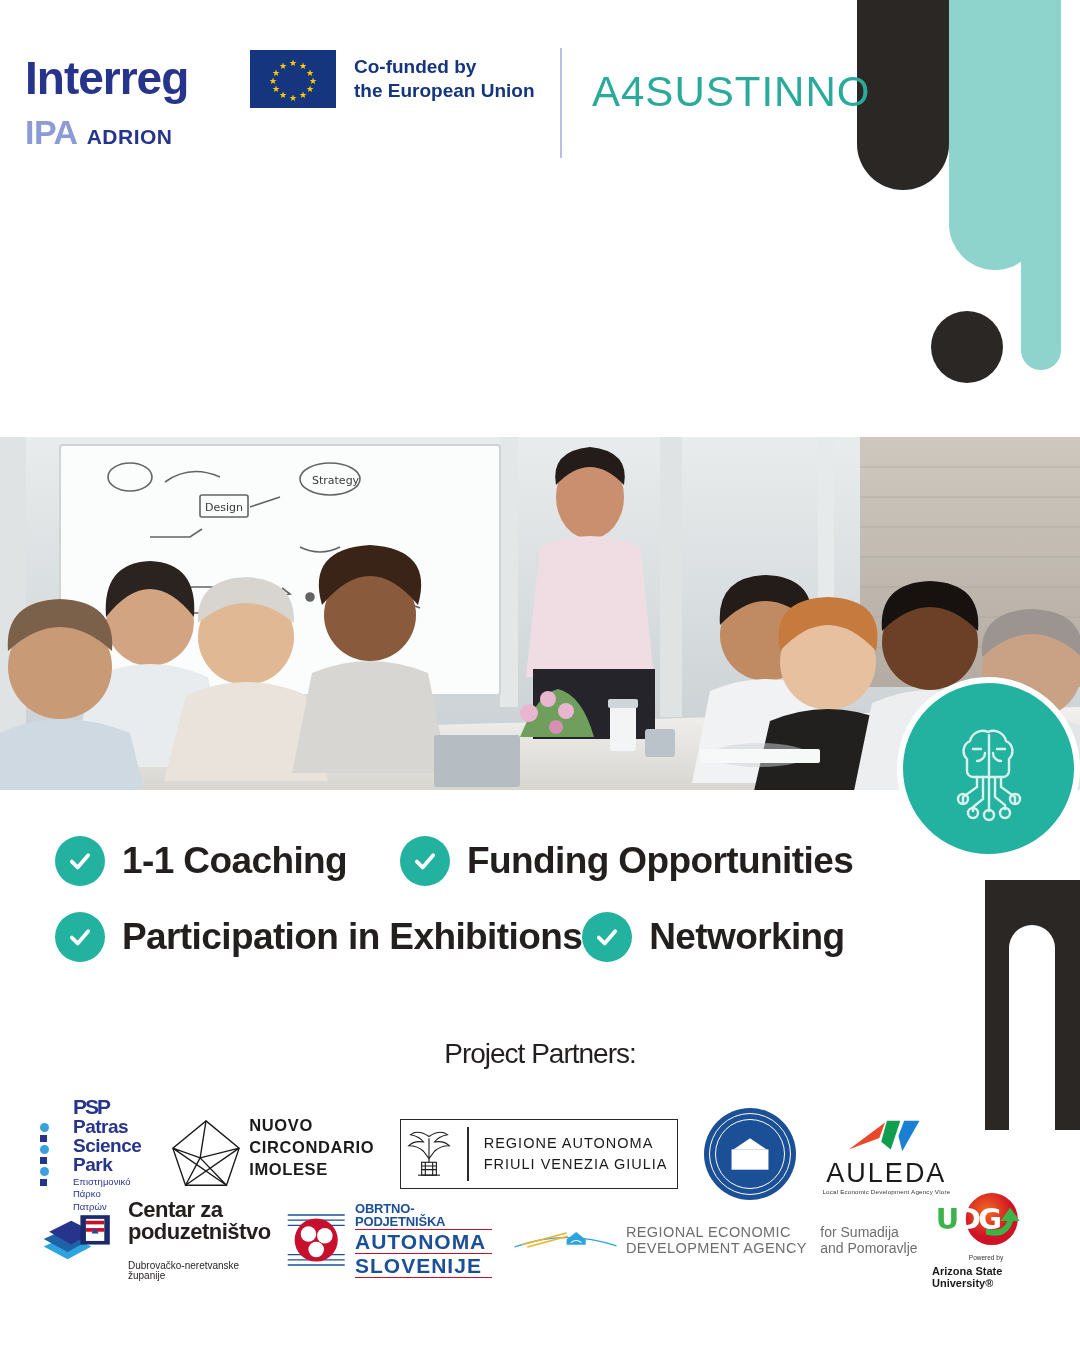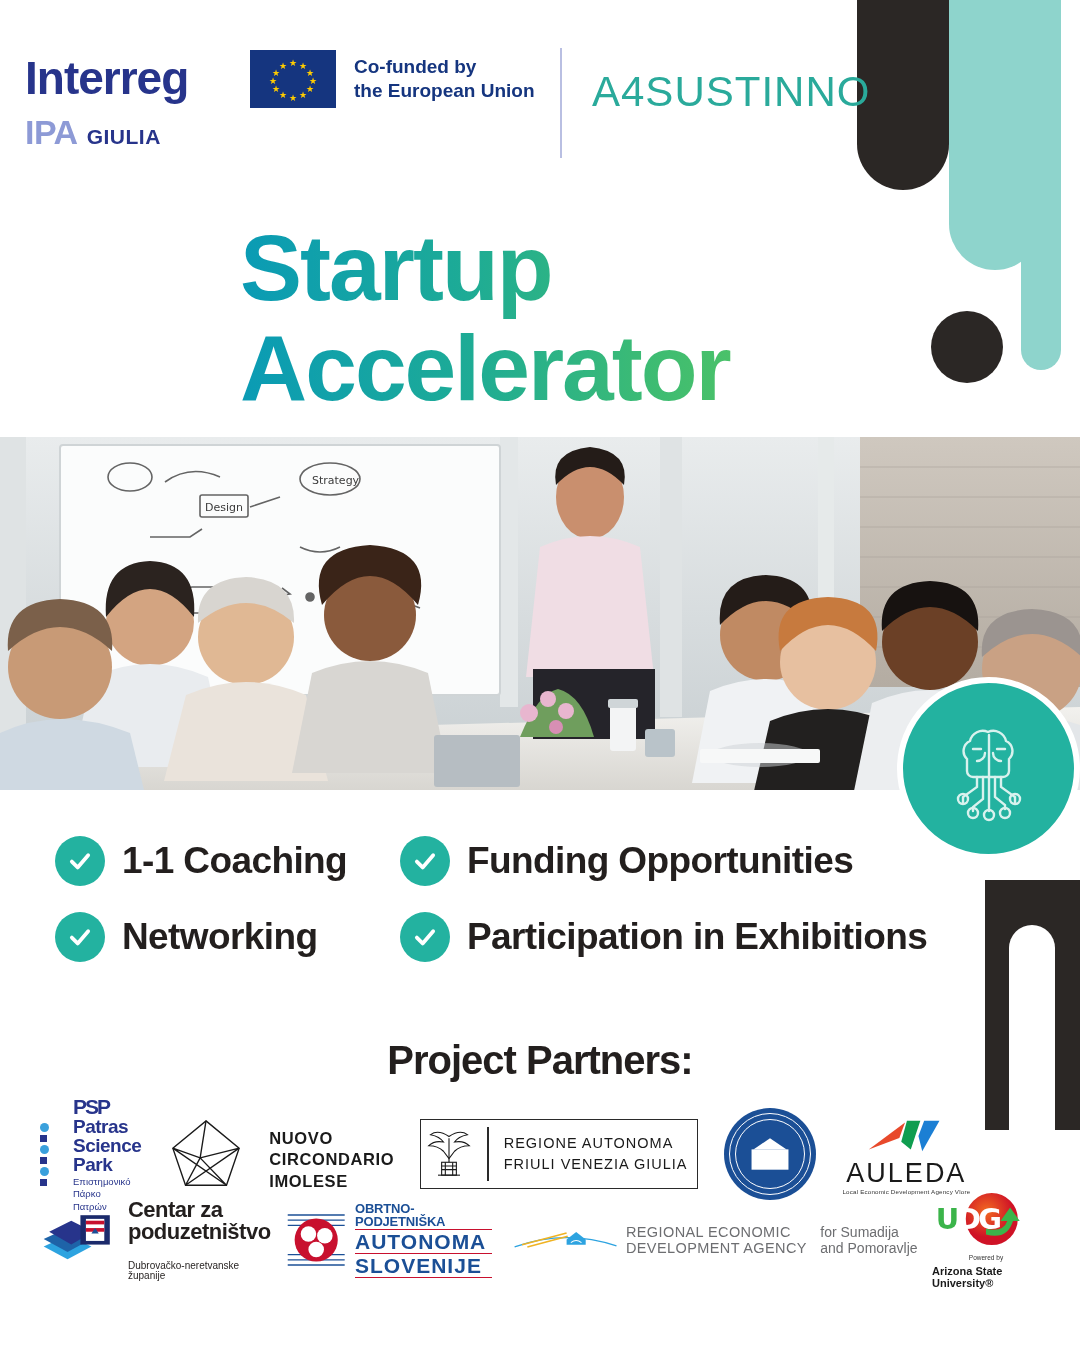--- a/index.html
+++ b/index.html
@@ -91,40 +91,40 @@
     width:50px;height:50px;border-radius:50%;background:#23b2a0;flex:none;
     display:flex;align-items:center;justify-content:center;
   }
   .feat-label{
     font-size:37px;font-weight:bold;color:#231f1e;letter-spacing:-0.6px;white-space:nowrap;
   }
 
   
   .partners-title{
     position:absolute;left:0;top:1038px;width:1080px;text-align:center;
-    font-size:40px;font-weight:bold;color:#231f1e;letter-spacing:-1px;
+    font-size:28px;font-weight:normal;color:#231f1e;letter-spacing:-1px;
   }
   .partner-row{position:absolute;display:flex;align-items:center;}
   .row1{left:40px;top:1098px;width:1000px;height:112px;justify-content:flex-start;gap:26px;}
   .row2{left:40px;top:1190px;width:1000px;height:100px;justify-content:flex-start;gap:12px;}
   .logo{display:flex;align-items:center;}
 
   
   .patras{gap:7px;align-items:center;}
   .patras-dots{display:flex;flex-direction:column;gap:3px;width:26px;}
   .pd{display:flex;gap:3px;align-items:center;}
   .pd i{display:block;background:#3aa0dc;border-radius:50%;width:9px;height:9px;}
   .pd b{display:block;background:#27348b;width:7px;height:7px;}
   .patras-txt{line-height:1.0;}
   .patras-mark{font-size:21px;font-weight:bold;color:#27348b;letter-spacing:-2px;}
   .patras-name{font-size:19px;font-weight:bold;color:#27348b;line-height:1.02;letter-spacing:-0.5px;}
   .patras-gr{font-size:9.5px;color:#27348b;line-height:1.12;margin-top:2px;}
 
   
-  .nci{gap:24px;align-items:flex-end;}
+  .nci{gap:4px;align-items:flex-start;}
   .nci-txt{font-size:16.5px;font-weight:bold;color:#1a1a1a;letter-spacing:0.6px;line-height:1.32;}
 
   
   .fvg{border:1.5px solid #2a2a2a;padding:5px 10px 5px 5px;display:flex;align-items:center;gap:15px;background:#fff;}
   .fvg-sep{width:1.5px;height:54px;background:#2a2a2a;}
   .fvg-txt{font-size:14.5px;color:#1a1a1a;letter-spacing:1px;line-height:1.42;}
 
   
   .seal{width:92px;height:92px;border-radius:50%;background:#1b4f96;position:relative;display:flex;align-items:center;justify-content:center;}
   .seal-ring{position:absolute;inset:5px;border:1.5px solid #ffffff;border-radius:50%;}
@@ -168,21 +168,21 @@
   <div class="deco bar-teal-1"></div>
   <div class="deco bar-teal-2"></div>
   <div class="deco dot-dark"></div>
 
   <div class="header">
 
     <div class="interreg-block">
       <div class="interreg-word">Interreg</div>
       <div class="ipa-line">
         <span class="ipa-word">IPA</span>
-        <span class="adrion-word">GIULIA</span>
+        <span class="adrion-word">ADRION</span>
       </div>
     </div>
 
     <div class="eu-block">
       <div class="eu-flag">
         <span class="eu-star" style="left:39px;top:9px;">★</span>
         <span class="eu-star" style="left:29px;top:12px;">★</span>
         <span class="eu-star" style="left:49px;top:12px;">★</span>
         <span class="eu-star" style="left:22px;top:19px;">★</span>
         <span class="eu-star" style="left:56px;top:19px;">★</span>
@@ -197,24 +197,20 @@
       <div class="eu-text">
         <div>Co-funded by</div>
         <div>the European Union</div>
       </div>
     </div>
 
     <div class="divider"></div>
   </div>
   <div class="brandname">A4SUSTINNO</div>
 
-  <div class="title">
-    <div>Startup</div>
-    <div>Accelerator</div>
-  </div>
 
   <div class="photo">
     <svg viewBox="0 0 1080 353" xmlns="http://www.w3.org/2000/svg">
       <defs>
         <linearGradient id="wall" x1="0" y1="0" x2="0" y2="1">
           <stop offset="0%" stop-color="#e9eced"></stop>
             <stop offset="100%" stop-color="#c6cdd0"></stop>
         </linearGradient>
         <linearGradient id="brick" x1="0" y1="0" x2="0" y2="1">
           <stop offset="0%" stop-color="#cfc8bf"></stop>
@@ -355,35 +351,35 @@
       <div class="feat">
         <span class="check">
           <svg width="28" height="28" viewBox="0 0 24 24" fill="none" stroke="#ffffff" stroke-width="3.2" stroke-linecap="round" stroke-linejoin="round">
               <path d="M5 12.5 L10 17.5 L19 7"></path>
             </svg>
         </span>
         <span class="feat-label">Funding Opportunities</span>
       </div>
     </div>
     <div class="feat-row">
+      <div class="feat">
+        <span class="check">
+          <svg width="28" height="28" viewBox="0 0 24 24" fill="none" stroke="#ffffff" stroke-width="3.2" stroke-linecap="round" stroke-linejoin="round">
+              <path d="M5 12.5 L10 17.5 L19 7"></path>
+            </svg>
+        </span>
+        <span class="feat-label">Participation in Exhibitions</span>
+      </div>
       <div class="feat feat-1">
         <span class="check">
           <svg width="28" height="28" viewBox="0 0 24 24" fill="none" stroke="#ffffff" stroke-width="3.2" stroke-linecap="round" stroke-linejoin="round">
               <path d="M5 12.5 L10 17.5 L19 7"></path>
             </svg>
         </span>
         <span class="feat-label">Networking</span>
-      </div>
-      <div class="feat">
-        <span class="check">
-          <svg width="28" height="28" viewBox="0 0 24 24" fill="none" stroke="#ffffff" stroke-width="3.2" stroke-linecap="round" stroke-linejoin="round">
-              <path d="M5 12.5 L10 17.5 L19 7"></path>
-            </svg>
-        </span>
-        <span class="feat-label">Participation in Exhibitions</span>
       </div>
     </div>
   </div>
 
   <div class="partners-title">Project Partners:</div>
 
   <div class="partner-row row1">
 
     <div class="logo patras">
       <div class="patras-dots">

